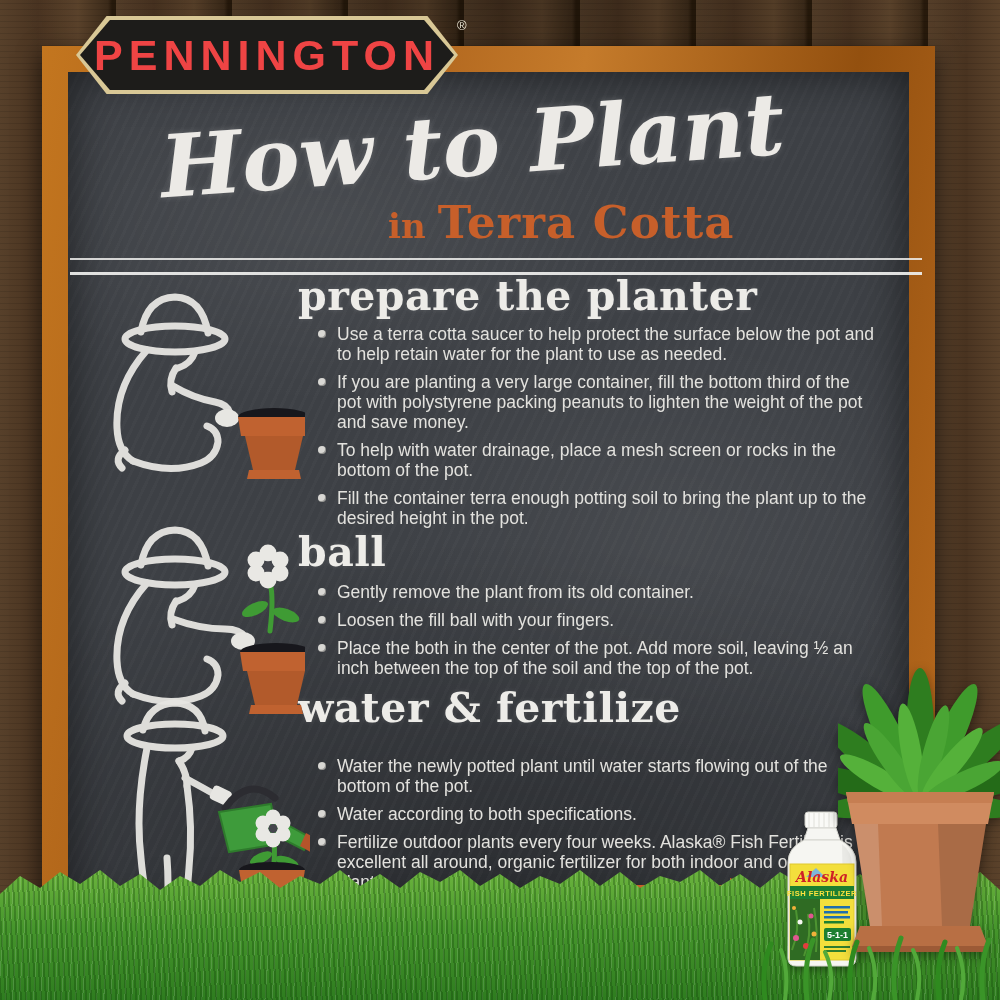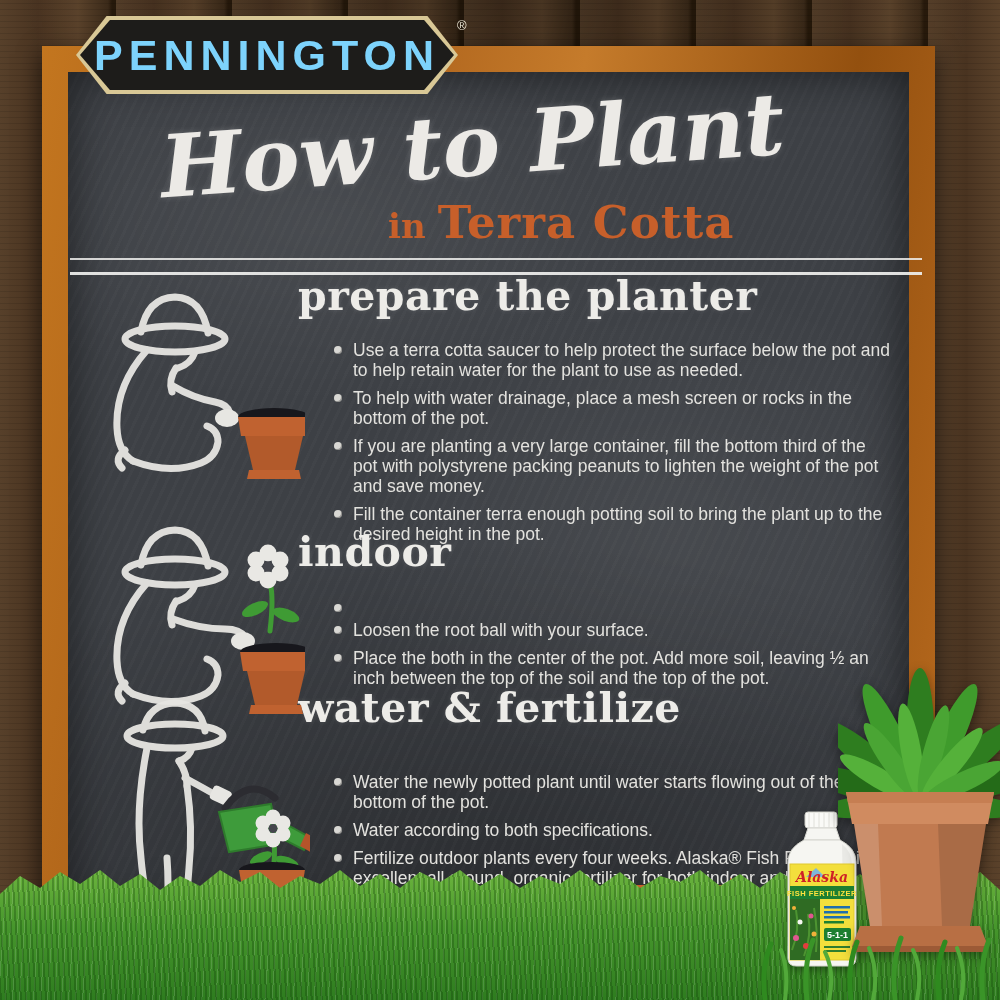--- a/index.html
+++ b/index.html
@@ -47,21 +47,21 @@
     background:#1d1c1a;
     clip-path:polygon(0% 50%,8% 0%,92% 0%,100% 50%,92% 100%,8% 100%);
     display:flex;align-items:center;justify-content:center;
   }
   .logo-pinstripe{
     position:absolute;left:8px;top:8px;right:8px;bottom:8px;
     border:1px solid rgba(217,200,150,.55);
     clip-path:polygon(0% 50%,8% 0%,92% 0%,100% 50%,92% 100%,8% 100%);
   }
   .logo-text{
-    color:#7dd3fc;font-weight:bold;font-size:43px;letter-spacing:6px;
+    color:#ef4444;font-weight:bold;font-size:43px;letter-spacing:6px;
     font-family:"Liberation Sans",sans-serif;
   }
   .logo-reg{
     position:absolute;left:457px;top:18px;z-index:30;color:#f0ead8;font-size:13px;
   }
   
   .title-script{
     position:absolute;left:160px;top:96px;width:580px;z-index:20;
     font-family:"DejaVu Serif",serif;font-style:italic;font-weight:bold;
     font-size:86px;color:#eceae6;text-align:center;
@@ -86,21 +86,21 @@
     position:absolute;left:298px;z-index:20;
     font-family:"DejaVu Serif",serif;font-weight:bold;font-size:41px;
     color:#edece8;letter-spacing:.5px;white-space:nowrap;
     text-shadow:0 0 5px rgba(255,255,255,.12);
   }
   .h-prepare{top:272px;}
   .h-plant{top:528px;}
   .h-water{top:684px;}
   ul.chalk-list{
     position:absolute;left:318px;width:560px;z-index:20;
-    margin:16px;padding:0;list-style:none;
+    margin:0;padding:0;list-style:none;
   }
   .ul-1{top:324px;}
   .ul-2{top:582px;}
   .ul-3{top:756px;}
   ul.chalk-list li{
     display:flex;gap:11px;margin:0 0 8px 0;
     font-size:17.5px;line-height:20px;color:#e3e2de;
   }
   .bullet-dot{
     flex:0 0 auto;width:8px;height:8px;border-radius:50%;
@@ -164,40 +164,41 @@
 <div class="divider"></div>
 
 <div class="section-heading h-prepare">prepare the planter</div>
 <ul class="chalk-list ul-1">
   <li>
       <span class="bullet-dot"></span>
       <span>Use a terra cotta saucer to help protect the surface below the pot and to help retain water for the plant to use as needed.</span>
     </li>
   <li>
       <span class="bullet-dot"></span>
+      <span>If you are planting a very large container, fill the bottom third of the pot with polystyrene packing peanuts to lighten the weight of the pot and save money.</span>
+    </li>
+  <li>
+      <span class="bullet-dot"></span>
       <span>To help with water drainage, place a mesh screen or rocks in the bottom of the pot.</span>
     </li>
   <li>
       <span class="bullet-dot"></span>
-      <span>If you are planting a very large container, fill the bottom third of the pot with polystyrene packing peanuts to lighten the weight of the pot and save money.</span>
-    </li>
-  <li>
-      <span class="bullet-dot"></span>
       <span>Fill the container terra enough potting soil to bring the plant up to the desired height in the pot.</span>
     </li>
 </ul>
 
-<div class="section-heading h-plant">indoor</div>
+<div class="section-heading h-plant">ball</div>
 <ul class="chalk-list ul-2">
   <li>
       <span class="bullet-dot"></span>
-    </li>
-  <li>
-      <span class="bullet-dot"></span>
-      <span>Loosen the root ball with your surface.</span>
+      <span>Gently remove the plant from its old container.</span>
+    </li>
+  <li>
+      <span class="bullet-dot"></span>
+      <span>Loosen the fill ball with your fingers.</span>
     </li>
   <li>
       <span class="bullet-dot"></span>
       <span>Place the both in the center of the pot. Add more soil, leaving ½ an inch between the top of the soil and the top of the pot.</span>
     </li>
 </ul>
 
 <div class="section-heading h-water">water &amp; fertilize</div>
 <ul class="chalk-list ul-3">
   <li>

